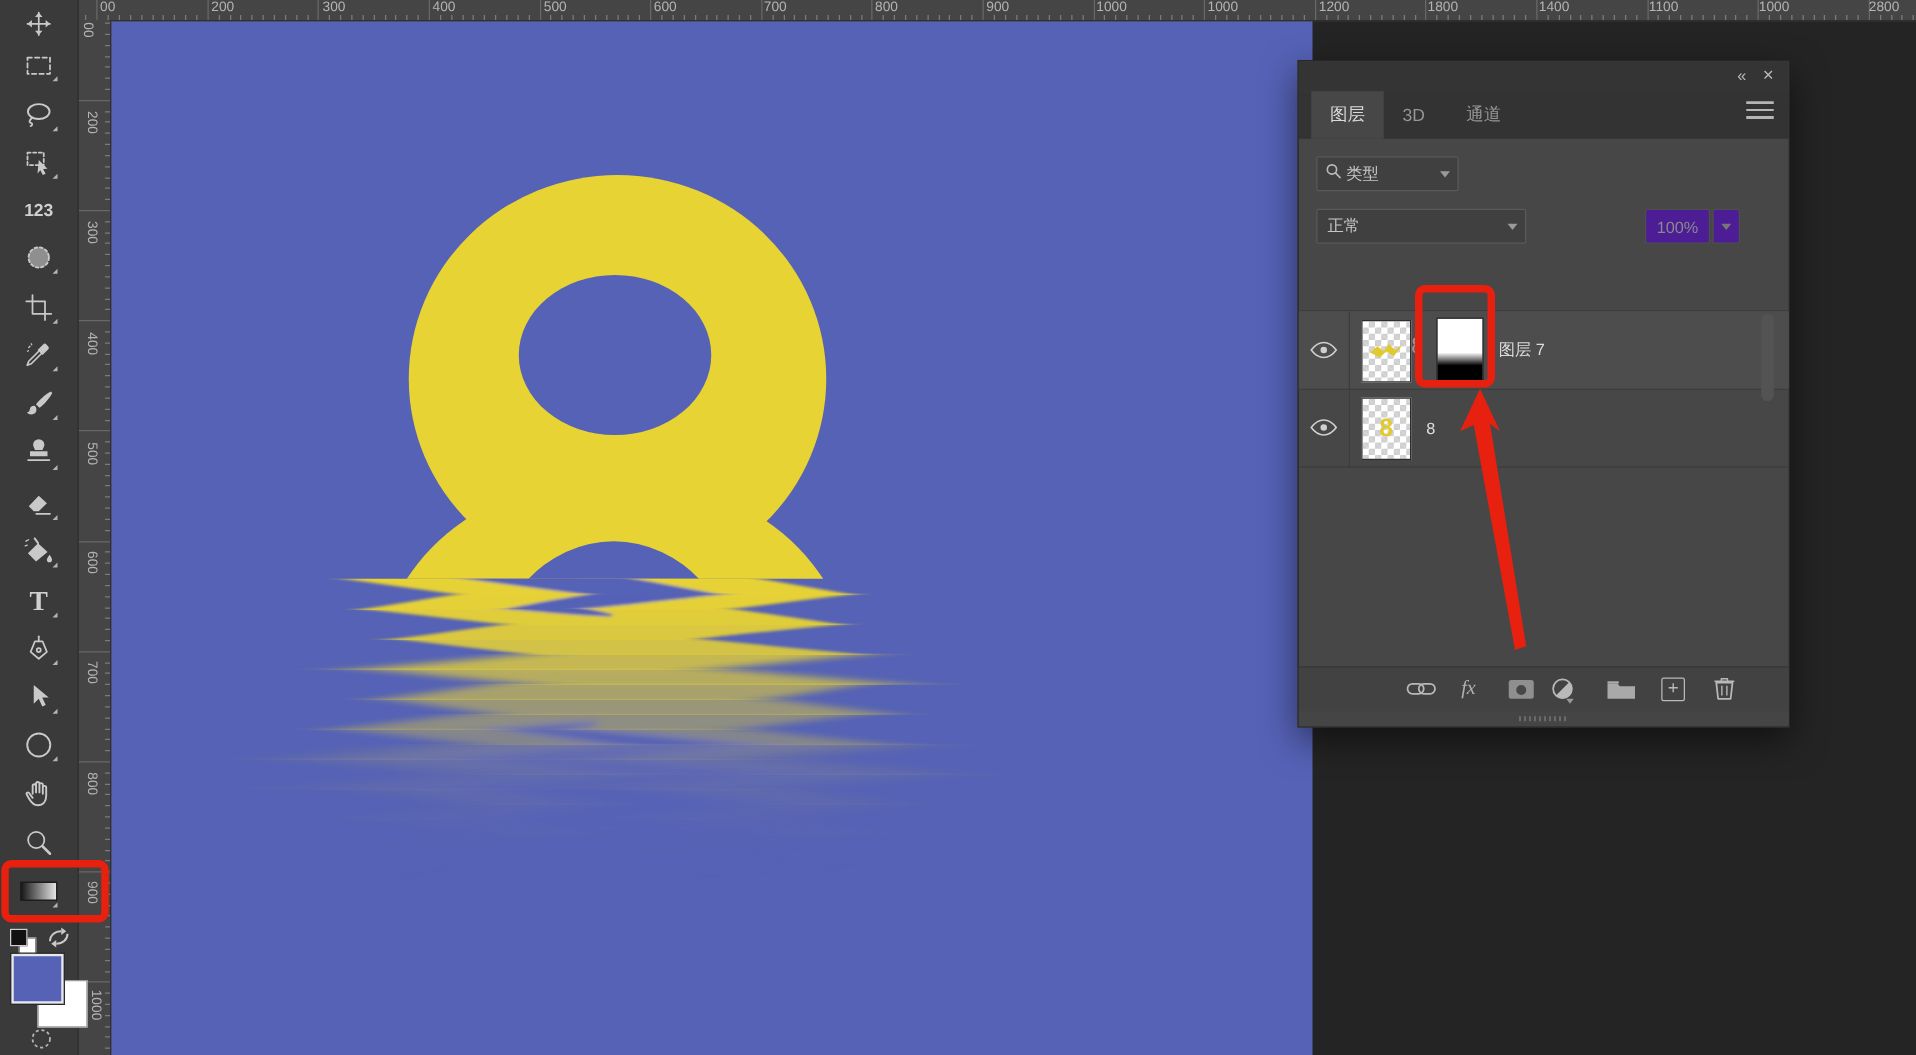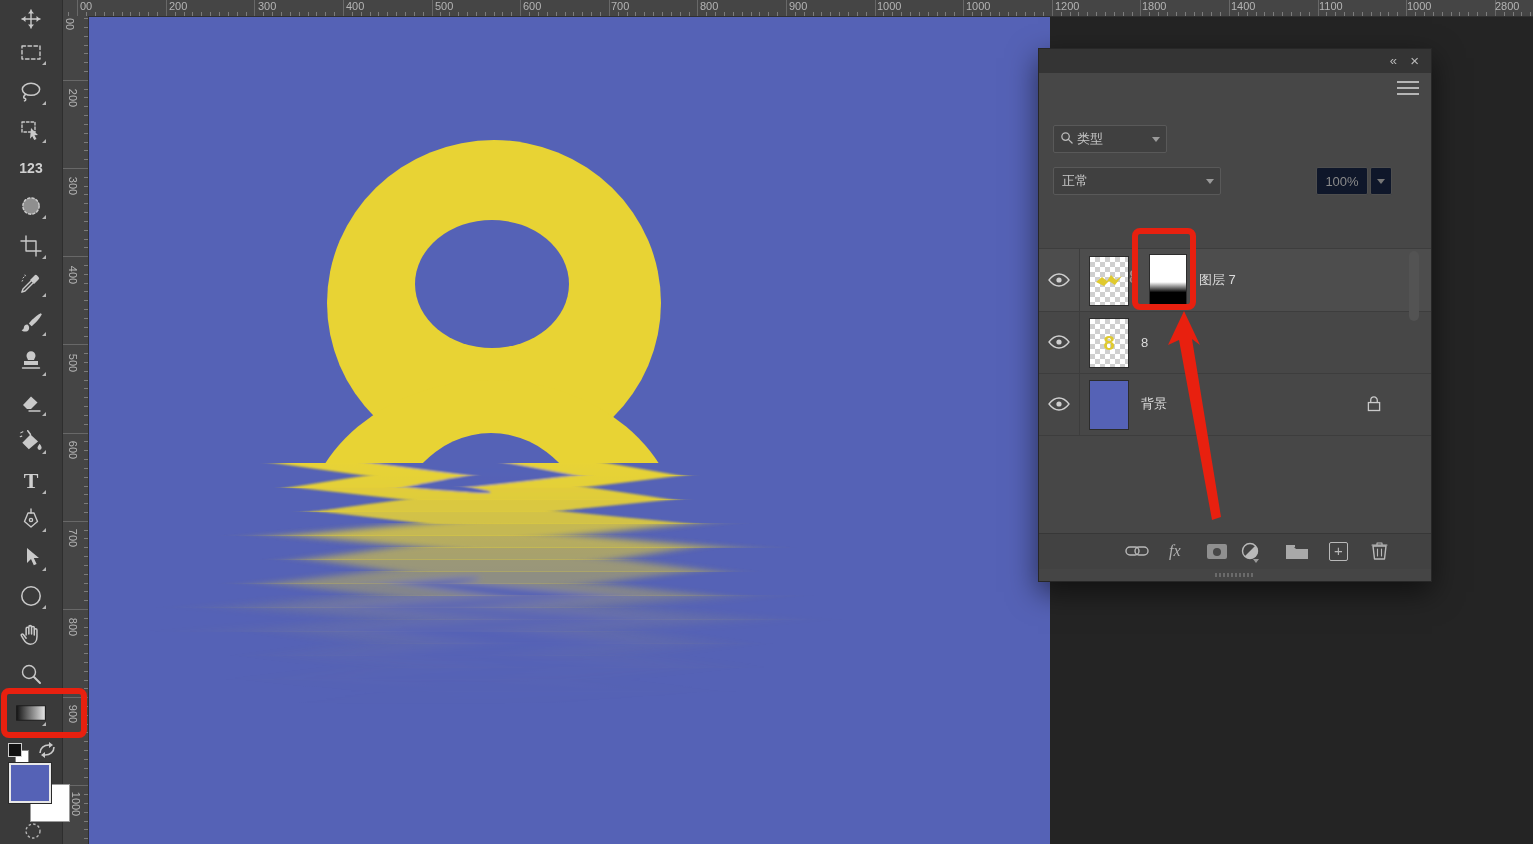--- a/index.html
+++ b/index.html
@@ -23,21 +23,21 @@
   #panel{left:1038px;top:48px;width:392px;height:532px;background:#474747;border:1px solid #272727;
          box-shadow:0 10px 28px rgba(0,0,0,.55);z-index:5;color:#cfcfcf;}
   #panel-titlebar{position:absolute;left:0;top:0;right:0;height:24px;background:#343434;}
   .pt-btn{position:absolute;top:3px;color:#b9b9b9;font-size:13px;line-height:17px;}
   #panel-tabs{position:absolute;left:0;top:24px;right:0;height:38px;background:#333333;}
   .ptab{position:absolute;top:0;height:38px;display:flex;align-items:center;justify-content:center;font-size:14px;color:#969696;}
   .ptab.active{background:#474747;color:#dadada;}
   #hamburger{position:absolute;right:12px;top:32px;width:22px;height:16px;
      background:repeating-linear-gradient(#b5b5b5 0 2px,transparent 2px 6px);}
   .pbox{position:absolute;background:#404040;border:1px solid #595959;border-radius:2px;display:flex;align-items:center;}
-  .pbox.disabled{background:#0f172a;border-color:#4e4e4e;color:#8a8a8a;}
+  .pbox.disabled{background:#4c1d95;border-color:#4e4e4e;color:#8a8a8a;}
   .chev{width:0;height:0;border-left:4px solid transparent;border-right:4px solid transparent;border-top:5px solid #9a9a9a;}
   .picon svg{stroke:#b9b9b9;fill:none;stroke-width:1.4;stroke-linecap:round;stroke-linejoin:round;}
   .layer-row{position:absolute;left:0;right:0;height:62px;border-bottom:1px solid #3d3d3d;}
   .eye-cell{position:absolute;left:0;top:0;width:40px;height:62px;border-right:1px solid #3d3d3d;display:flex;align-items:center;justify-content:center;}
   .thumb{position:absolute;left:50px;top:7px;width:38px;height:48px;border:1px solid #2c2c2c;
      background:
        linear-gradient(45deg,#cfcfcf 25%,transparent 25%,transparent 75%,#cfcfcf 75%),
        linear-gradient(45deg,#cfcfcf 25%,transparent 25%,transparent 75%,#cfcfcf 75%),#fff;
      background-size:10px 10px;background-position:0 0,5px 5px;
      display:flex;align-items:center;justify-content:center;}
@@ -672,20 +672,25 @@
         </g>
       </g>
   </svg>
 </div>
 
 <div id="panel" class="abs">
   <div id="panel-titlebar">
     <div class="pt-btn" style="right:34px">«</div>
     <div class="pt-btn" style="right:12px;font-size:15px">×</div>
   </div>
+  <div id="panel-tabs">
+      <div class="ptab active" style="left: 10px; width: 58px;">图层</div>
+      <div class="ptab" style="left: 72px; width: 40px;">3D</div>
+      <div class="ptab" style="left: 118px; width: 60px;">通道</div>
+    </div>
   <div id="hamburger"></div>
 
   <div class="pbox" style="left:14px;top:76px;width:112px;height:26px">
     <span class="picon" style="margin:0 4px 0 6px"><svg width="13" height="13" viewBox="0 0 14 14">
           <circle cx="6" cy="6" r="4"></circle>
           <path d="M9 9l4 4"></path>
         </svg></span>
     <span style="font-size:13px;color:#c6c6c6">类型</span>
     <span class="chev" style="margin-left:auto;margin-right:6px"></span>
   </div>
@@ -732,34 +737,20 @@
           <svg width="22" height="14" viewBox="0 0 22 14">
             <path d="M1 7c3-4 7-6 10-6s7 2 10 6c-3 4-7 6-10 6S4 11 1 7z" fill="none" stroke="#cfcfcf" stroke-width="1.3"></path>
             <circle cx="11" cy="7" r="2.6" fill="#cfcfcf"></circle>
           </svg>
         </div>
         <div class="thumb">
           <span style="color:#e0ca2e;font-weight:bold;font-size:20px">8</span>
         </div>
         <div class="layer-name" style="left: 102px;">8</div>
       </div>
-      <div class="layer-row" style="top: 124px;">
-        <div class="eye-cell">
-          <svg width="22" height="14" viewBox="0 0 22 14">
-            <path d="M1 7c3-4 7-6 10-6s7 2 10 6c-3 4-7 6-10 6S4 11 1 7z" fill="none" stroke="#cfcfcf" stroke-width="1.3"></path>
-            <circle cx="11" cy="7" r="2.6" fill="#cfcfcf"></circle>
-          </svg>
-        </div>
-        <div class="thumb" style="background: rgb(85, 98, 182);"></div>
-        <div class="layer-name" style="left: 102px;">背景</div>
-        <span style="position: absolute; left: 328px; top: 22px;"><svg width="14" height="17" viewBox="0 0 15 18">
-            <rect x="1.5" y="8" width="12" height="8.5" fill="none" stroke="#c9c9c9" stroke-width="1.4"></rect>
-            <path d="M4 8V5.5a3.5 3.5 0 017 0V8" fill="none" stroke="#c9c9c9" stroke-width="1.4"></path>
-          </svg></span>
-      </div>
     </div>
   <div class="abs" style="left:370px;top:202px;width:10px;height:70px;background:#535353;border-radius:5px"></div>
 
   <div class="abs" style="left:0;top:484px;width:392px;height:36px;background:#424242;border-top:1px solid #373737">
     <span class="picon abs" style="left:86px;top:10px"><svg width="24" height="14" viewBox="0 0 24 14">
           <rect x="1" y="3" width="13" height="8" rx="4"></rect>
           <rect x="10" y="3" width="13" height="8" rx="4"></rect>
         </svg></span>
     <span class="abs" style="left:130px;top:8px;font-size:16px;font-style:italic;color:#b0b0b0;font-family:'Liberation Serif','DejaVu Serif',serif">fx</span>
     <span class="abs" style="left:168px;top:10px;width:20px;height:15px;background:#8f8f8f;border-radius:2px">

